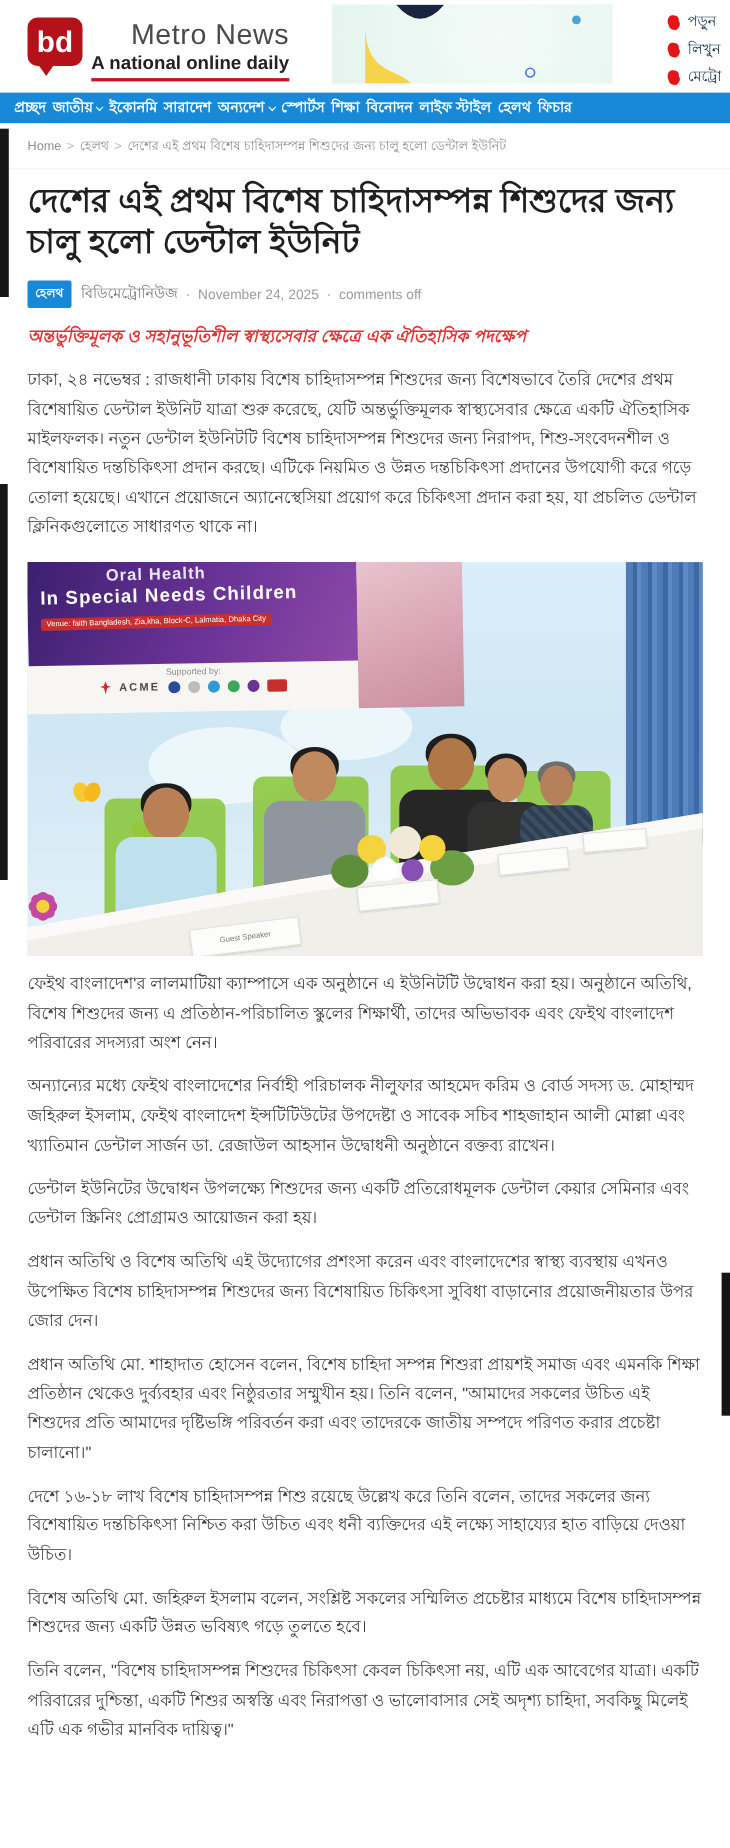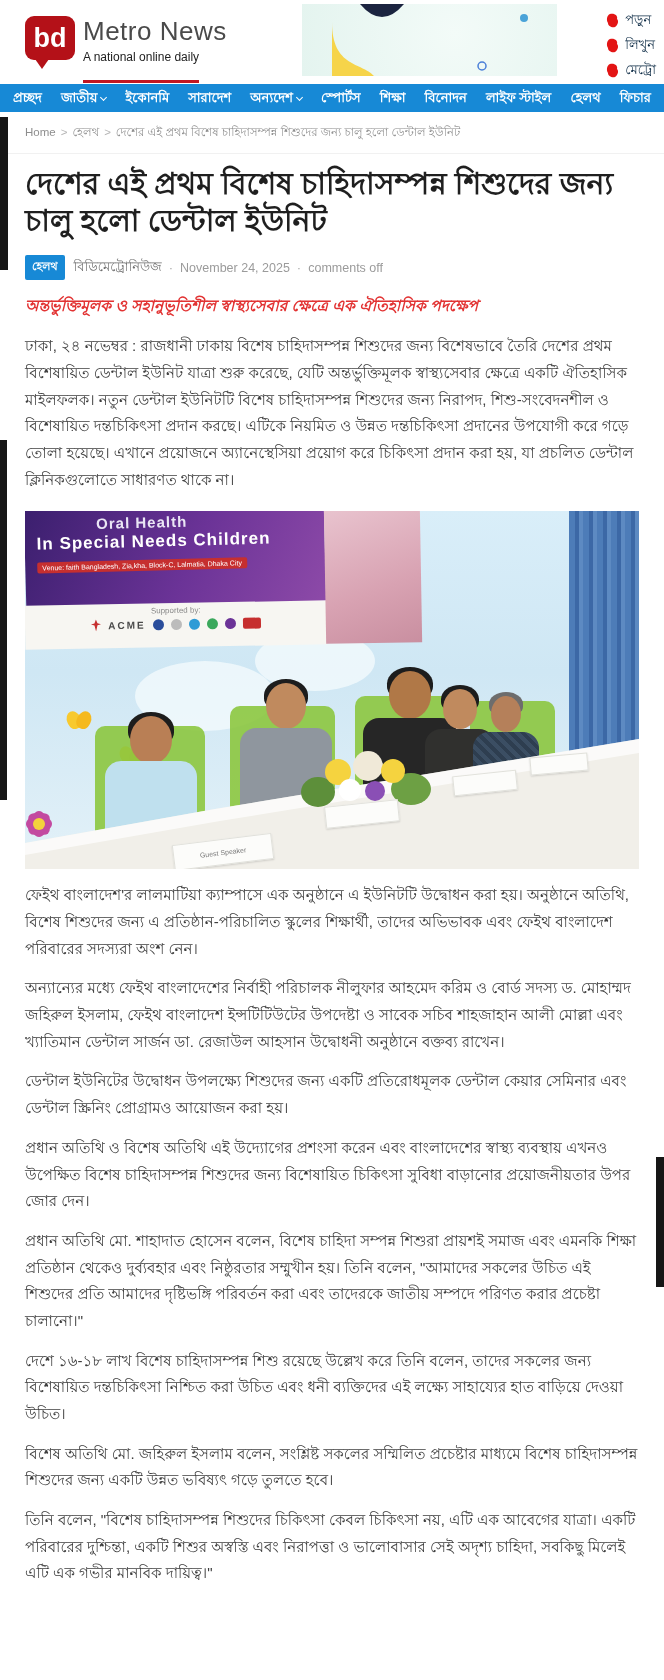--- a/index.html
+++ b/index.html
@@ -13,38 +13,38 @@
   .logo-wrap { position:absolute; left:25px; top:16px; display:flex; align-items:flex-start; }
   .bd-bubble {
     width:50px; height:44px; background:#b41118; border-radius:9px;
     color:#fff; font-weight:bold; font-size:27px; display:flex; align-items:center; justify-content:center;
     position:relative;
   }
   .bd-bubble::after {
     content:""; position:absolute; left:10px; bottom:-9px;
     border-left:7px solid transparent; border-right:7px solid transparent; border-top:10px solid #b41118;
   }
-  .logo-text { margin-left:8px; }
+  .logo-text { margin-left:8px;text-align:right; }
   .logo-title { font-size:26px; color:#4a4a4a; letter-spacing:0.5px; }
-  .logo-tagline { font-size:12px; color:#222; margin-top:1px; padding-bottom:16px; border-bottom:3px solid #c01722; display:inline-block; }
+  .logo-tagline { font-size:17px; color:#222; margin-top:1px; padding-bottom:3px; border-bottom:3px solid #c01722; display:inline-block;font-weight:bold; }
   .brand-banner {
     position:absolute; left:302px; top:4px; width:255px; height:72px;
     background:radial-gradient(circle at 60% 40%, #f3fbf8 0%, #e4f4ef 100%);
     overflow:hidden;
   }
   .brand-bn {
     position:absolute; left:70px; top:22px; font-size:30px; font-weight:bold; color:#e32420;
     text-shadow:0 0 1px #a11;
   }
   .header-links { position:absolute; right:8px; top:10px; }
   .header-link-row { display:flex; align-items:center; margin-bottom:4px;text-align:center; }
   .header-link-row .blob { margin-right:6px; }
   .header-link-label { font-size:13px; color:#0d2b45; }
   
-  .nav { height:28px; background:#1789d6; display:flex; align-items:center; padding:0 10px; justify-content:space-between; }
+  .nav { height:28px; background:#1789d6; display:flex; align-items:center; padding:0 10px; }
   .nav a { color:#ffffff; font-size:13px; font-weight:bold; text-decoration:none; white-space:nowrap; padding:0 3px; }
   .caret { display:inline-block; border:solid #fff; border-width:0 1.5px 1.5px 0; padding:2px; transform:rotate(45deg); margin-left:4px; vertical-align:2px; }
   
   .breadcrumb { padding:12px 25px 10px 25px; font-size:11.5px; color:#8e8e8e; border-bottom:1px solid #f1f1f1; white-space:nowrap; overflow:hidden; }
   .breadcrumb .sep { margin:0 5px; color:#b5b5b5; }
   .breadcrumb a { color:#8e8e8e; text-decoration:none; }
   
   .article { padding:0 25px; }
   .title { margin-top:12px; font-size:30px; line-height:1.22; font-weight:bold; color:#1f1f1f; }
   .meta { margin-top:16px; display:flex; align-items:center; }

